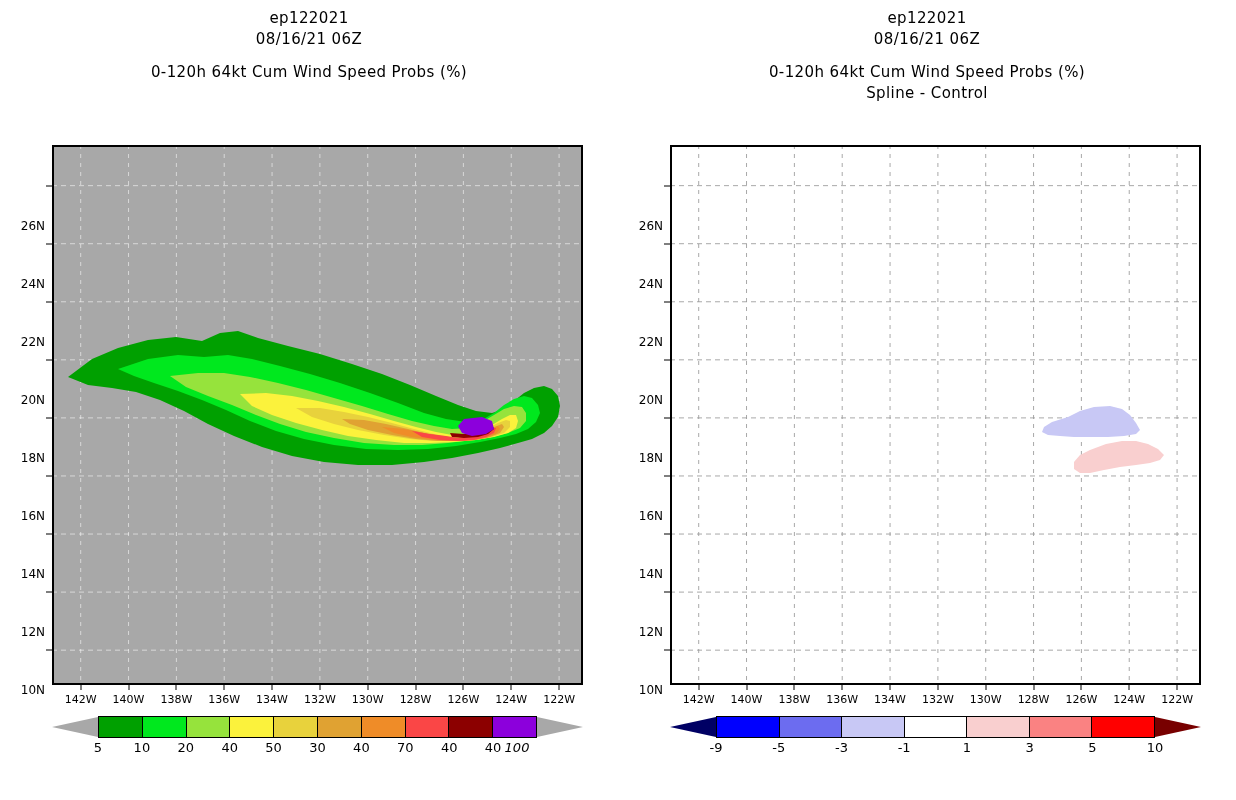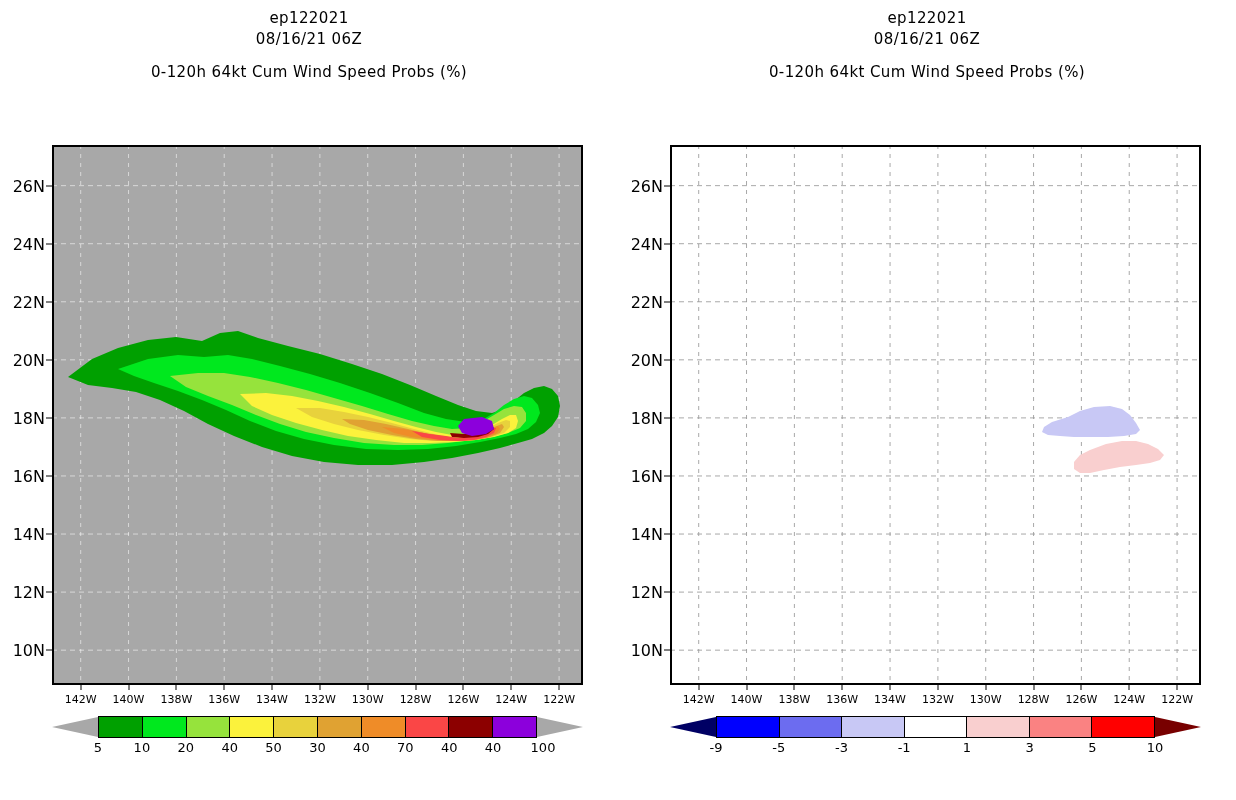--- a/index.html
+++ b/index.html
@@ -16,21 +16,21 @@
   .t-line{font-size:15px;letter-spacing:0.4px;color:#000;line-height:21px;white-space:pre;}
   .t-gap{height:12px;}
 
   .plotwrap{position:absolute;left:52px;top:145px;width:531px;height:540px;}
   .frame{position:absolute;inset:0;border:2px solid #000;box-sizing:border-box;}
   .bg-gray{position:absolute;inset:0;background:#a8a8a8;}
   .bg-white{position:absolute;inset:0;background:#ffffff;}
   .plotsvg{position:absolute;inset:0;width:100%;height:100%;}
 
   .ytick{position:absolute;right:100%;margin-right:7px;transform:translateY(-50%);
-    font-size:16px;color:#000;white-space:nowrap;}
+    font-size:12px;color:#000;white-space:nowrap;margin-top:40px;}
   .ytickmark{position:absolute;right:100%;width:6px;height:1px;background:#000;transform:translateY(-50%);}
   .xtick{position:absolute;top:100%;margin-top:8px;transform:translateX(-50%);
     font-size:11px;color:#000;white-space:nowrap;}
   .xtickmark{position:absolute;top:100%;height:5px;width:1px;background:#000;transform:translateX(-50%);}
 
   .cbar{position:absolute;left:52px;top:716px;width:531px;height:22px;}
   .cbar-body{position:absolute;left:46px;right:46px;top:0;bottom:0;display:flex;
     border:1px solid #000;box-sizing:border-box;}
   .cbar-body > i{flex:1 1 0;display:block;border-right:1px solid #000;}
   .cbar-body > i:last-child{border-right:none;}
@@ -207,31 +207,32 @@
         <div class="cb-lab" style="left: 46px;">5</div>
         <div class="cb-lab" style="left: 89.9px;">10</div>
         <div class="cb-lab" style="left: 133.8px;">20</div>
         <div class="cb-lab" style="left: 177.7px;">40</div>
         <div class="cb-lab" style="left: 221.6px;">50</div>
         <div class="cb-lab" style="left: 265.5px;">30</div>
         <div class="cb-lab" style="left: 309.4px;">40</div>
         <div class="cb-lab" style="left: 353.3px;">70</div>
         <div class="cb-lab" style="left: 397.2px;">40</div>
         <div class="cb-lab" style="left: 441.1px;">40</div>
-        <div class="cb-lab" style="left: 491px;">100</div>
+        <div class="cb-lab" style="left: 465px; font-style: italic;">100</div>
       </div>
   </div>
 </div>
 
 <div class="panel" id="panel-right">
   <div class="titles">
     <div class="t-line">ep122021</div>
     <div class="t-line">08/16/21 06Z</div>
     <div class="t-gap"></div>
     <div class="t-line">0-120h 64kt Cum Wind Speed Probs (%)</div>
+    <div class="t-line">Spline - Control</div>
   </div>
 
   <div class="plotwrap" id="plot-right">
     <div class="bg-white"></div>
     <svg class="plotsvg" id="svg-right" viewBox="0 0 531 540" preserveAspectRatio="none">
       <g id="right-grid">
           <line x1="0" x2="531" y1="505.16129032258067" y2="505.16129032258067" stroke="#999999" stroke-width="1" stroke-dasharray="5,4" opacity="0.85"></line>
           <line x1="0" x2="531" y1="447.0967741935484" y2="447.0967741935484" stroke="#999999" stroke-width="1" stroke-dasharray="5,4" opacity="0.85"></line>
           <line x1="0" x2="531" y1="389.03225806451616" y2="389.03225806451616" stroke="#999999" stroke-width="1" stroke-dasharray="5,4" opacity="0.85"></line>
           <line x1="0" x2="531" y1="330.9677419354839" y2="330.9677419354839" stroke="#999999" stroke-width="1" stroke-dasharray="5,4" opacity="0.85"></line>

